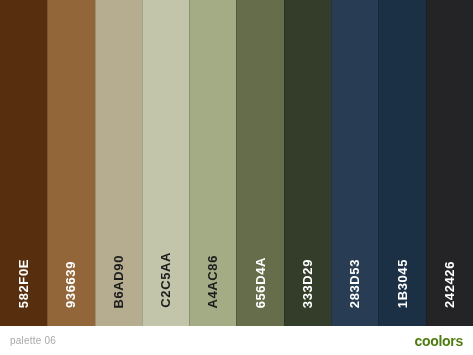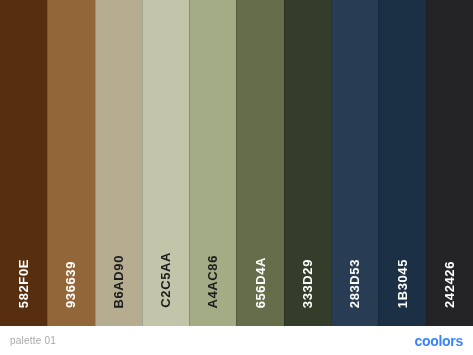--- a/index.html
+++ b/index.html
@@ -92,21 +92,21 @@
     font-weight: normal;
     color: #a8a8a8;
     letter-spacing: 0.2px;
     line-height: 1;
   }
 
   #coolors-logo {
     font-family: "Liberation Sans", sans-serif;
     font-size: 14px;
     font-weight: bold;
-    color: #3b82f6;
+    color: #4d7c0f;
     letter-spacing: -0.3px;
     line-height: 1;
     text-transform: lowercase;
     text-align: center;
   }
 </style>
 </head>
 <body>
 
 <div id="palette-page">
@@ -138,17 +138,17 @@
       </div>
       <div class="swatch" style="background: rgb(27, 48, 69);">
         <span class="swatch-label on-dark">1B3045</span>
       </div>
       <div class="swatch" style="background: rgb(36, 36, 38);">
         <span class="swatch-label on-dark">242426</span>
       </div>
     </div>
 
   <div id="palette-footer">
-    <span id="palette-name">palette 01</span>
+    <span id="palette-name">palette 06</span>
     <span id="coolors-logo">coolors</span>
   </div>
 
 </div>
 
 </body></html>

